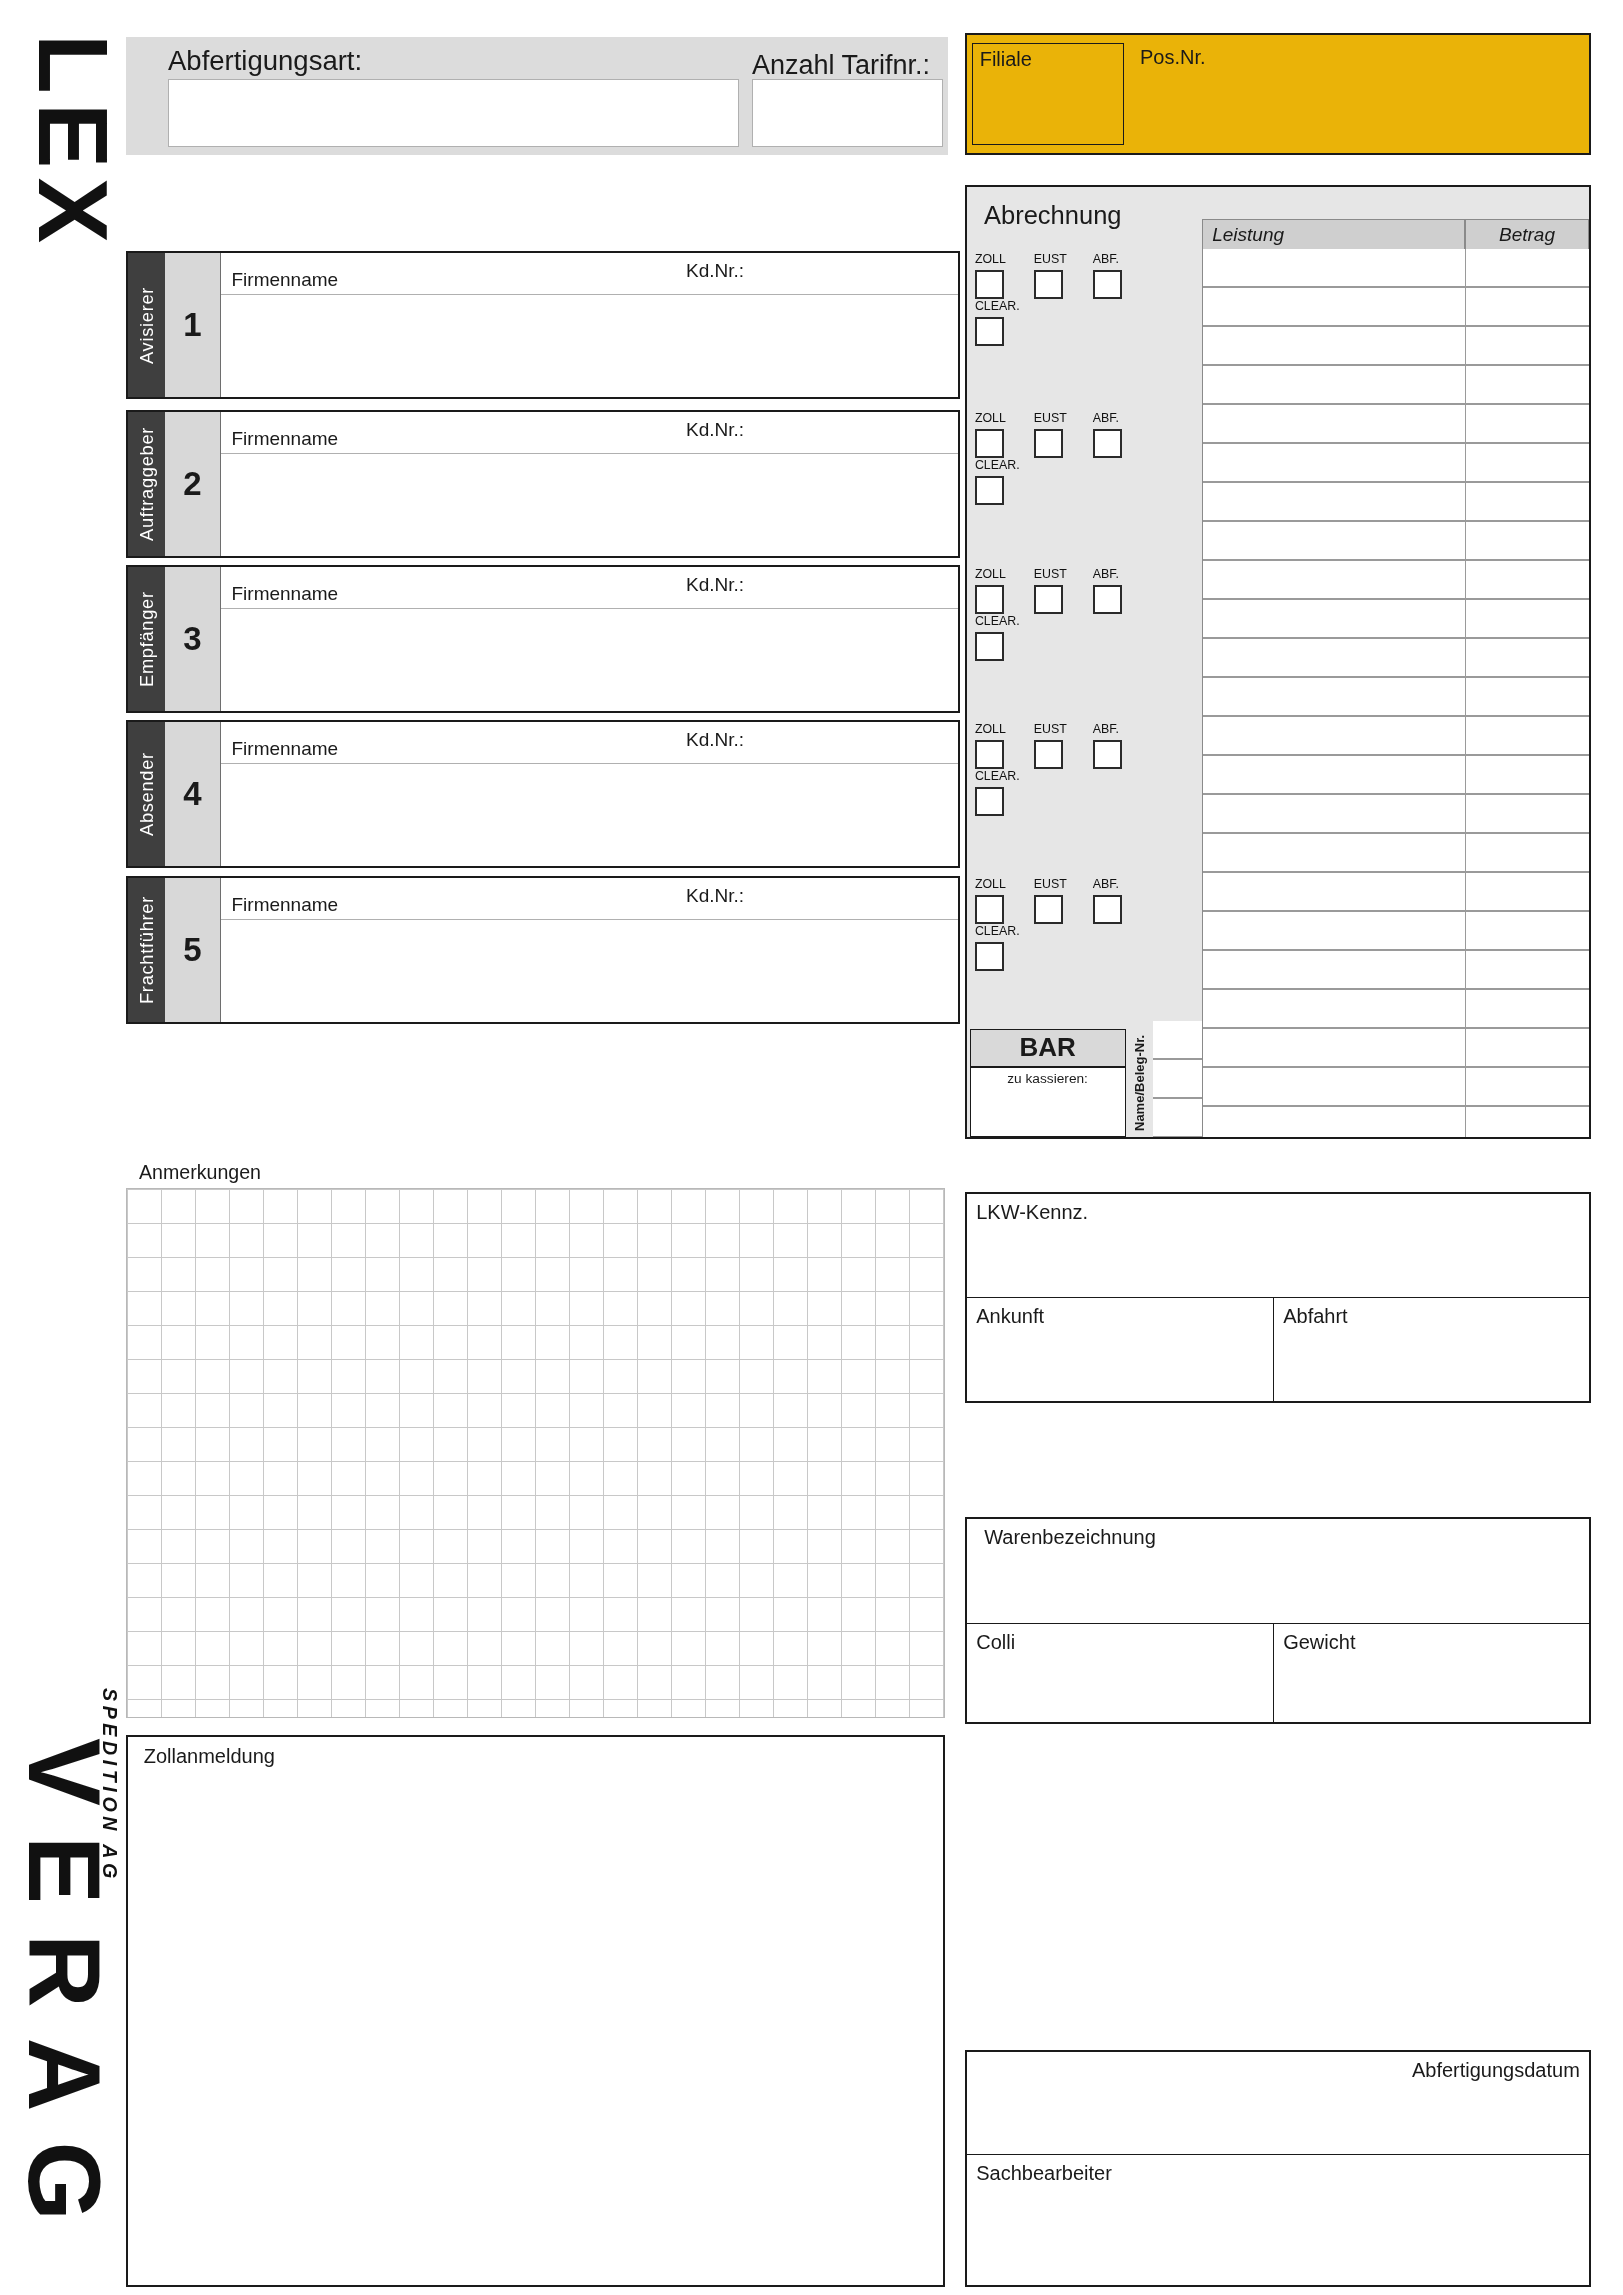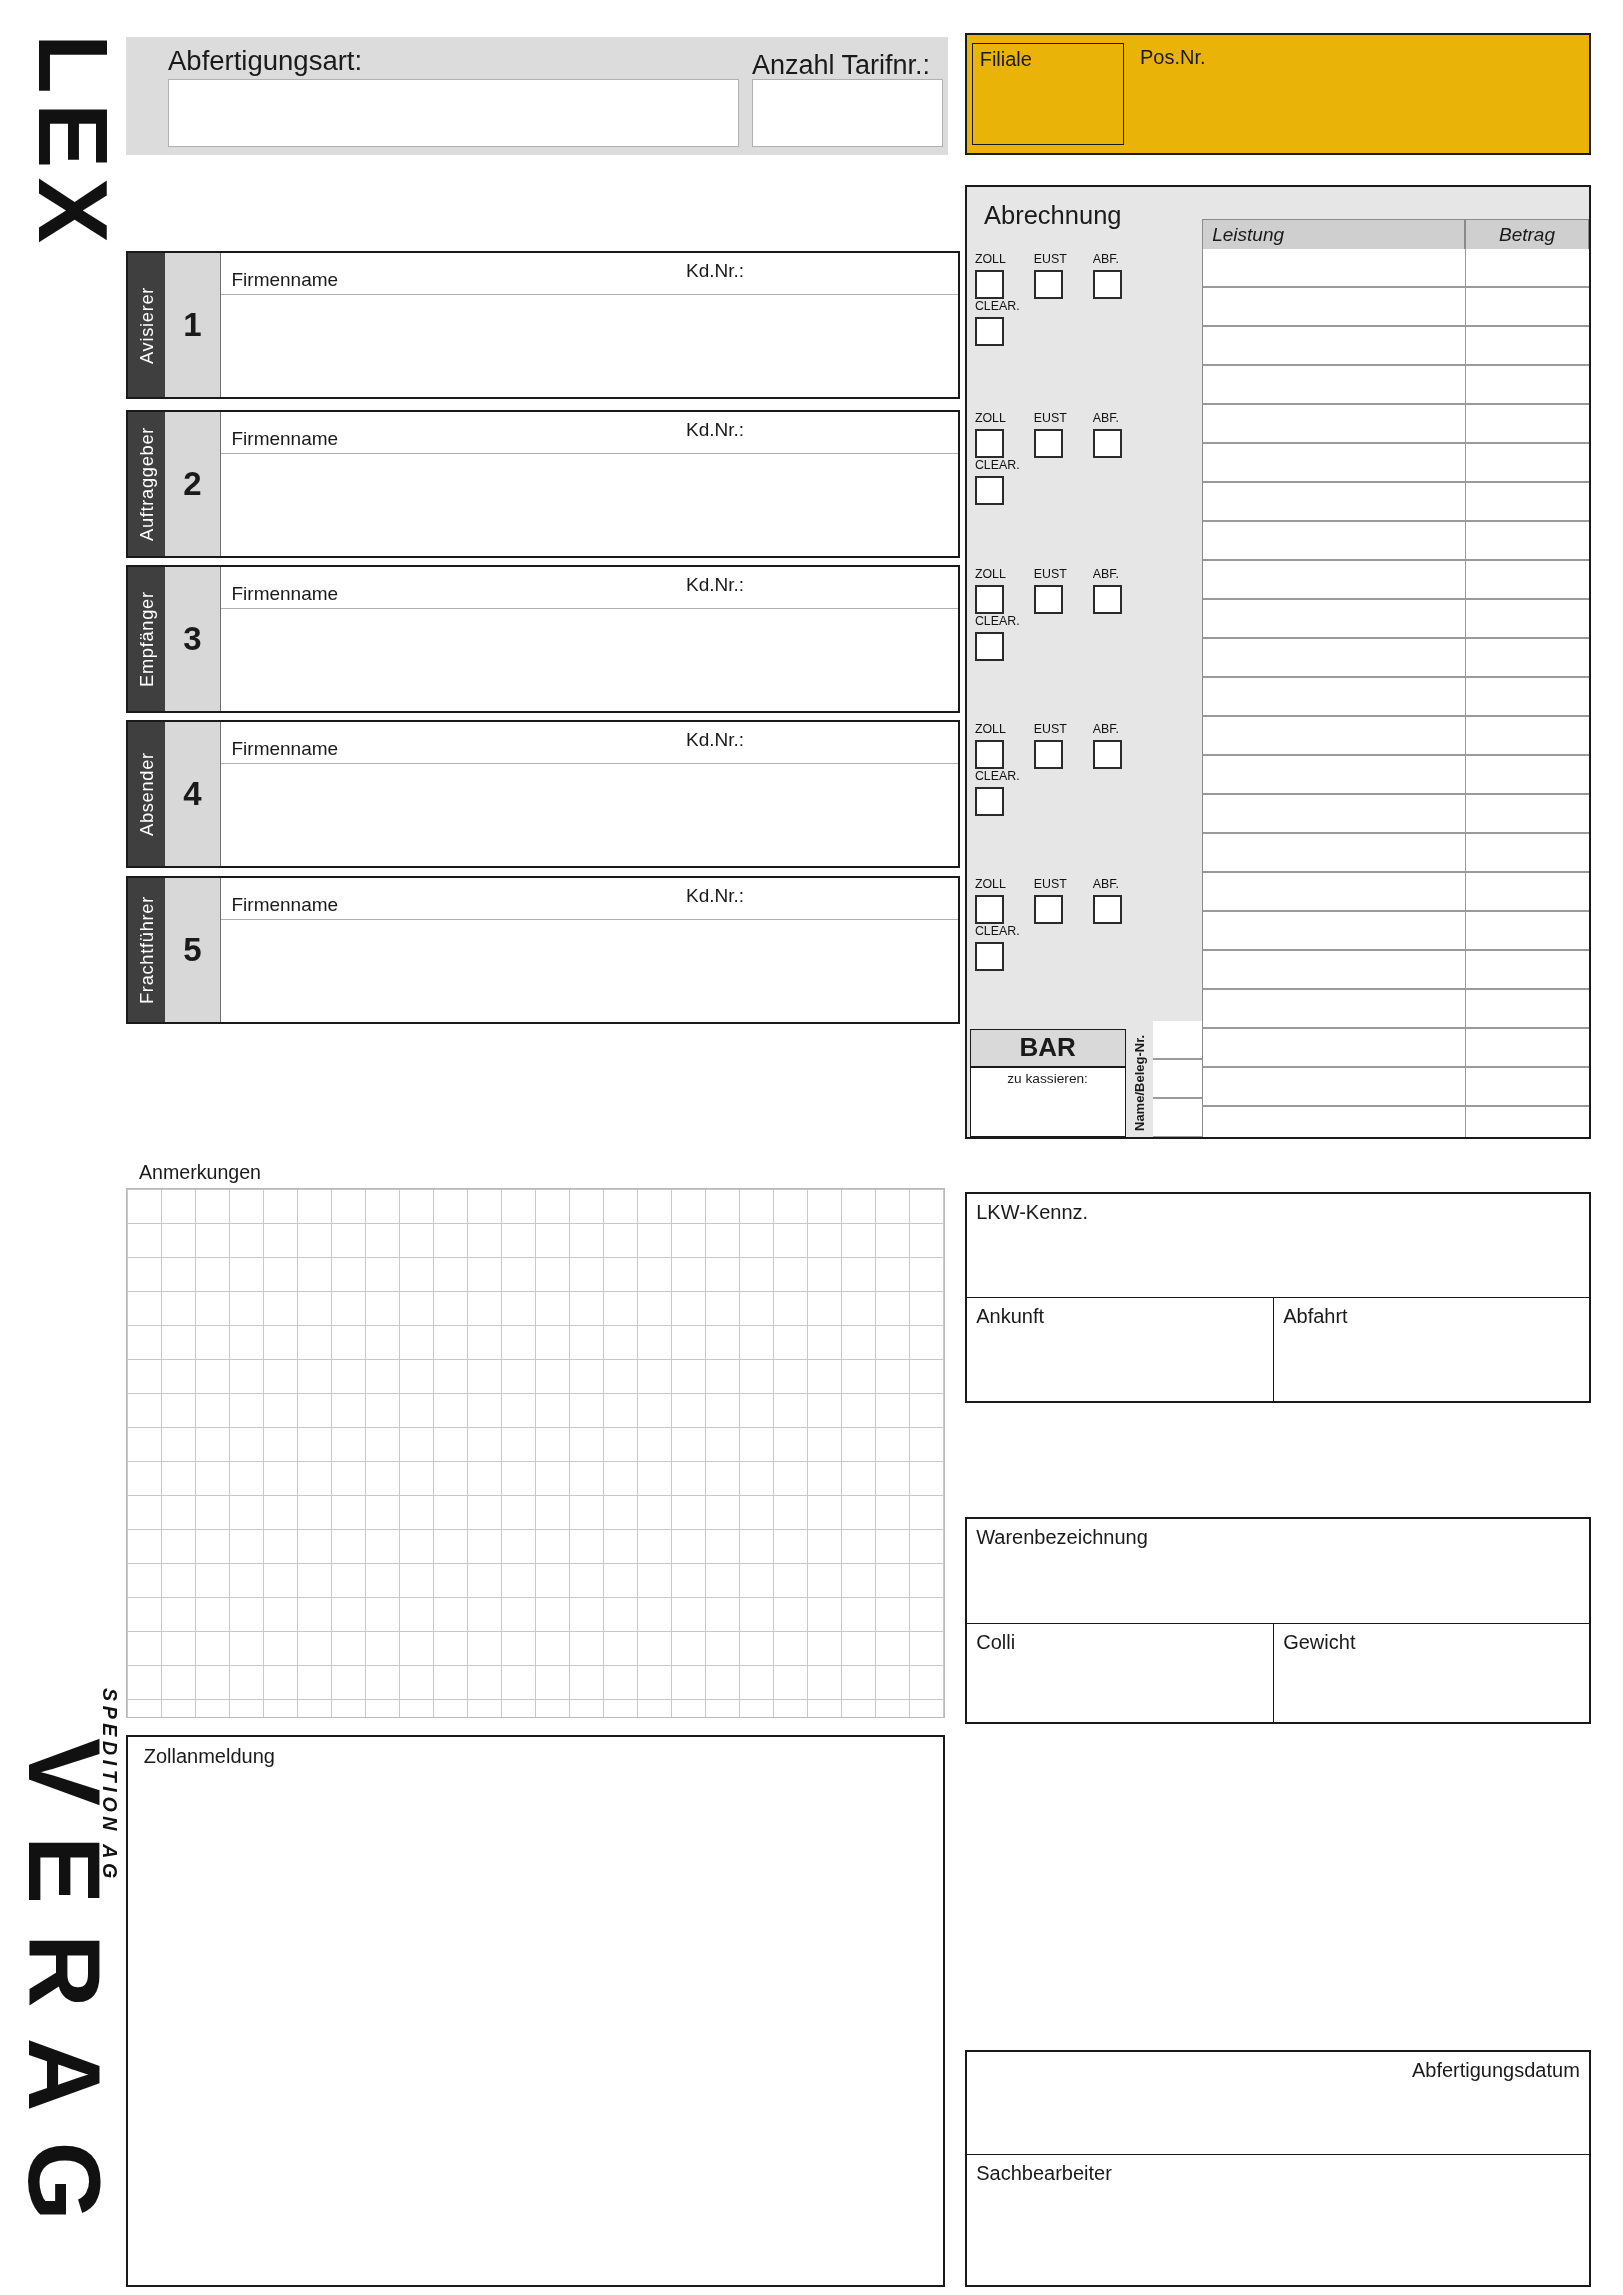--- a/index.html
+++ b/index.html
@@ -74,21 +74,21 @@
   .anm-grid  { left:126px; top:1188px; width:819px; height:530px; background-color:#fff;
                border:1.3px solid #b8b8b8;
                background-image:
                  repeating-linear-gradient(to right,  #c8c8c8 0 1.3px, transparent 1.3px 34px),
                  repeating-linear-gradient(to bottom, #c8c8c8 0 1.3px, transparent 1.3px 34px); }
 
   
   .rbox { border:2px solid #1a1a1a; background:#fff; position:absolute; left:965px; width:626px; }
   .rbox-label { font-size:20px; padding:6.5px 9.2px; }
   .lkw-box   { top:1192px; height:211px; }
-  .waren-box { top:1517px; height:207px; }
+  .waren-box { top:1517px; height:207px;padding-left:8px; }
   .rbox-bottom { position:absolute; left:0; right:0; bottom:0; border-top:1.3px solid #1a1a1a; display:flex; }
   .lkw-box .rbox-bottom   { top:103px; }
   .waren-box .rbox-bottom { top:104px; }
   .rcell-left  { width:307px; border-right:1.3px solid #1a1a1a; }
   .rcell-right { flex:1; }
 
   .zoll-box { left:126px; top:1735px; width:819px; height:552px; border:2px solid #1a1a1a; background:#fff; position:absolute; }
   .zoll-box .rbox-label { padding:7.9px 15.7px; }
 
   .abfdat-box { top:2050px; height:237px; }

